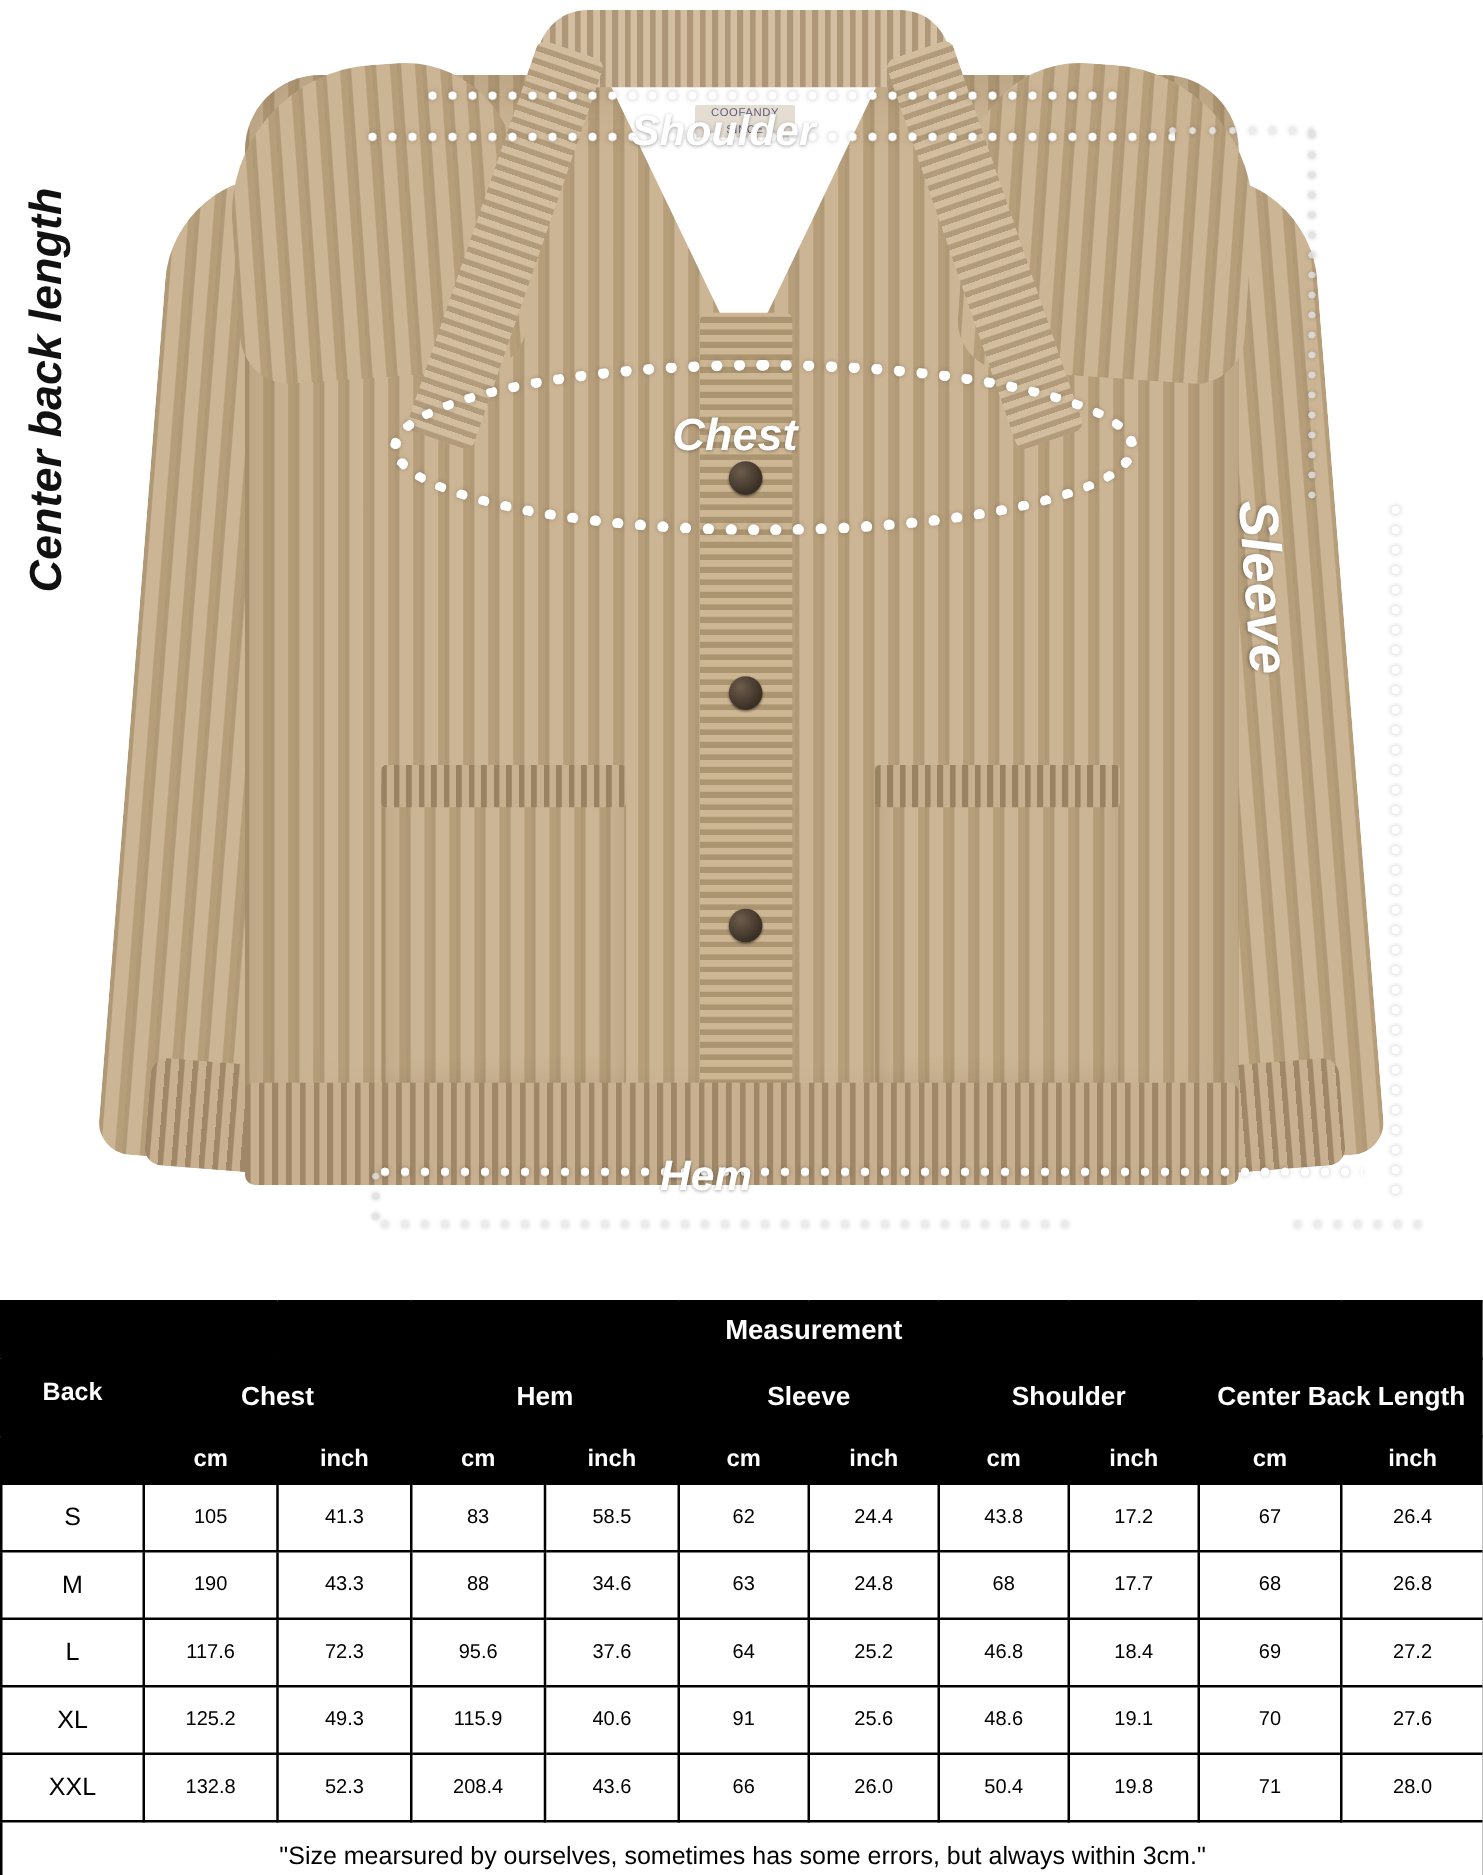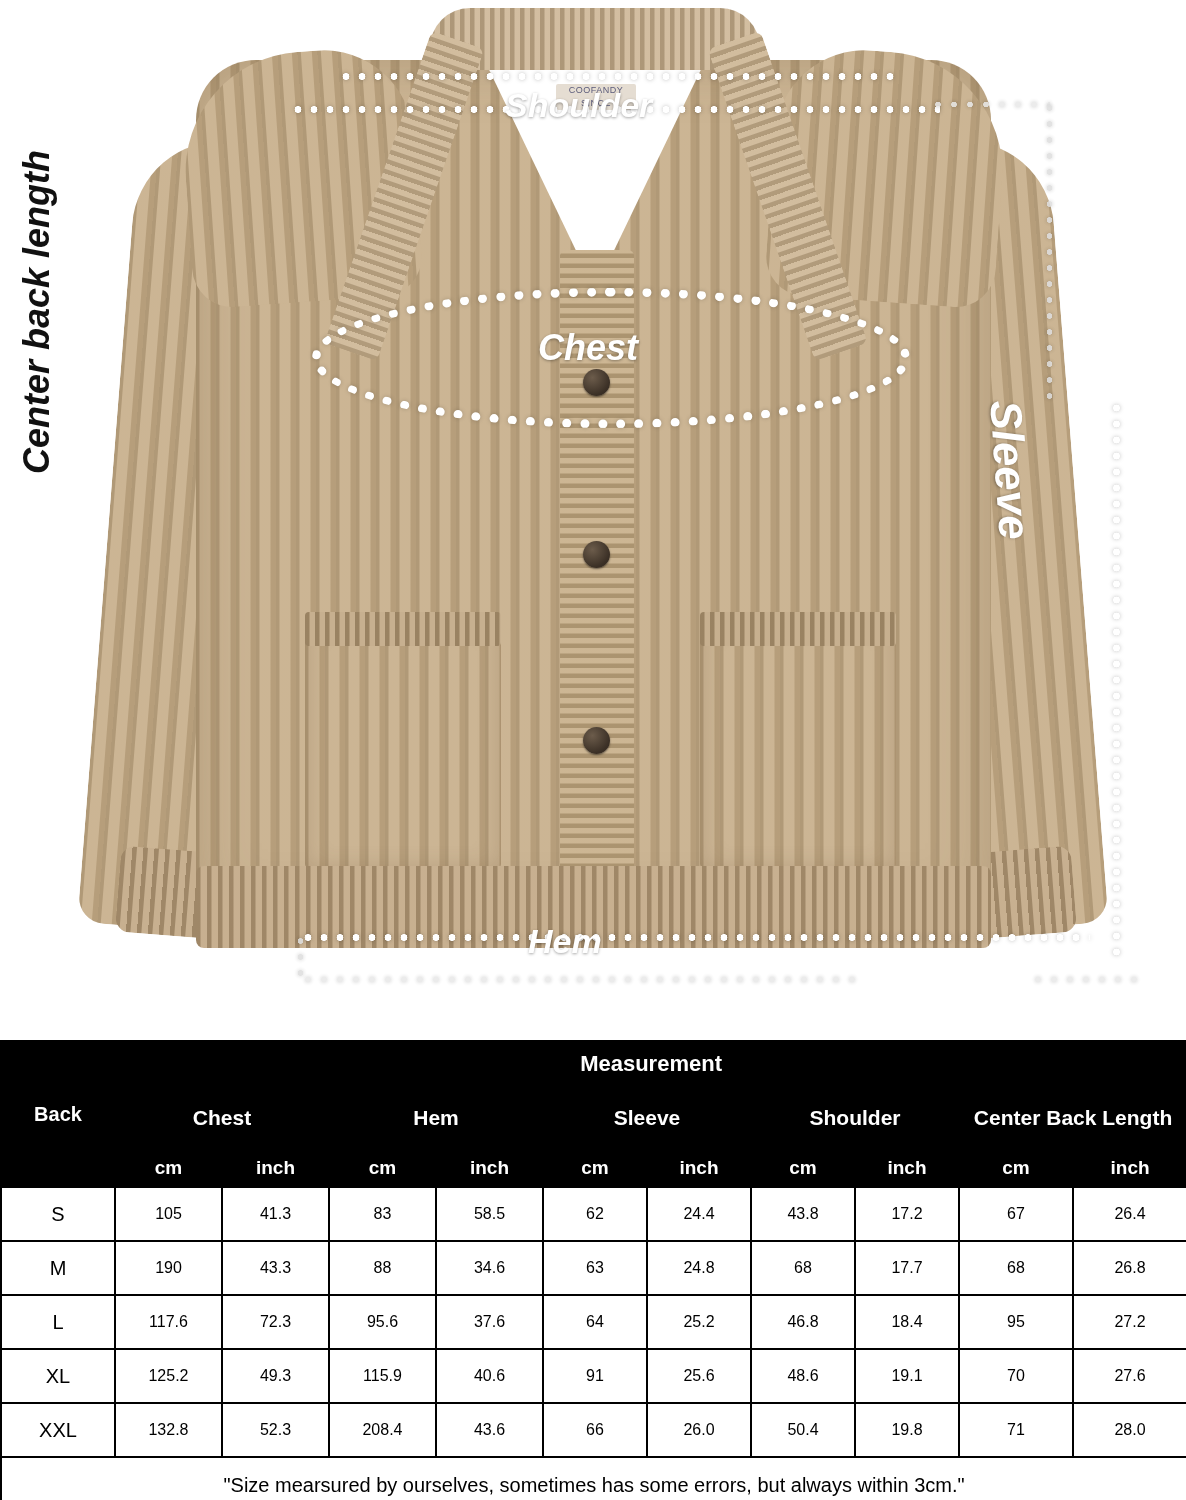--- a/index.html
+++ b/index.html
@@ -411,21 +411,21 @@
       <tr>
         <td class="size-cell row-size">L</td>
         <td class="size-cell">117.6</td>
         <td class="size-cell">72.3</td>
         <td class="size-cell">95.6</td>
         <td class="size-cell">37.6</td>
         <td class="size-cell">64</td>
         <td class="size-cell">25.2</td>
         <td class="size-cell">46.8</td>
         <td class="size-cell">18.4</td>
-        <td class="size-cell">95</td>
+        <td class="size-cell">69</td>
         <td class="size-cell">27.2</td>
       </tr>
       <tr>
         <td class="size-cell row-size">XL</td>
         <td class="size-cell">125.2</td>
         <td class="size-cell">49.3</td>
         <td class="size-cell">115.9</td>
         <td class="size-cell">40.6</td>
         <td class="size-cell">91</td>
         <td class="size-cell">25.6</td>

